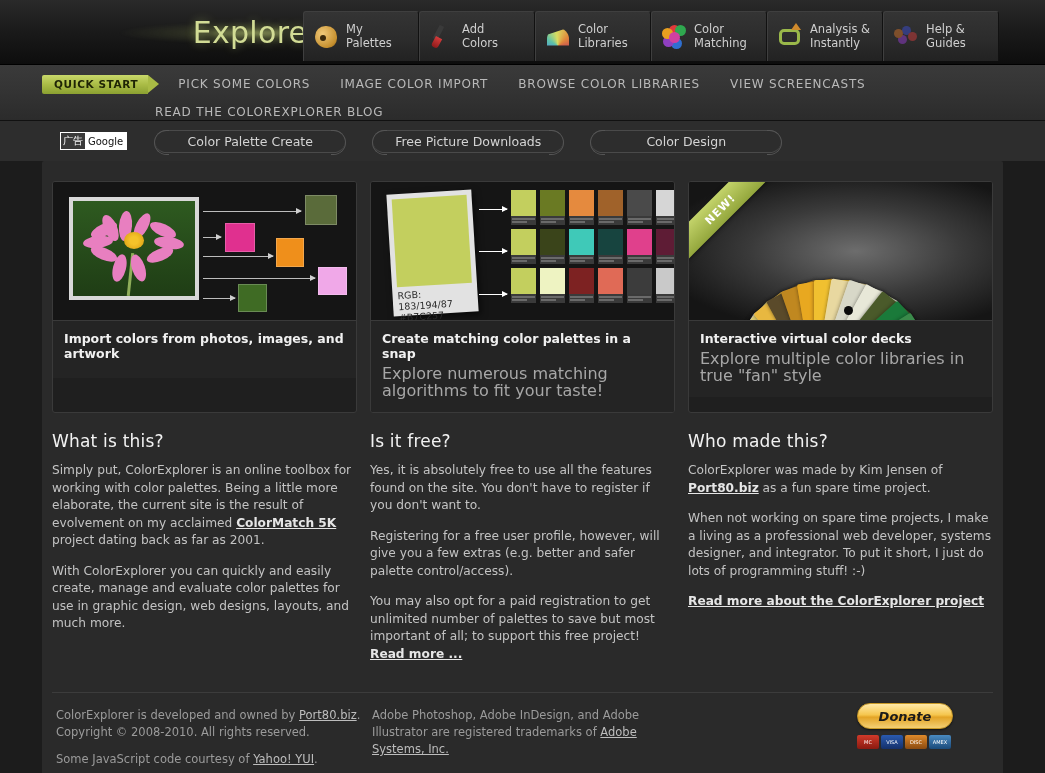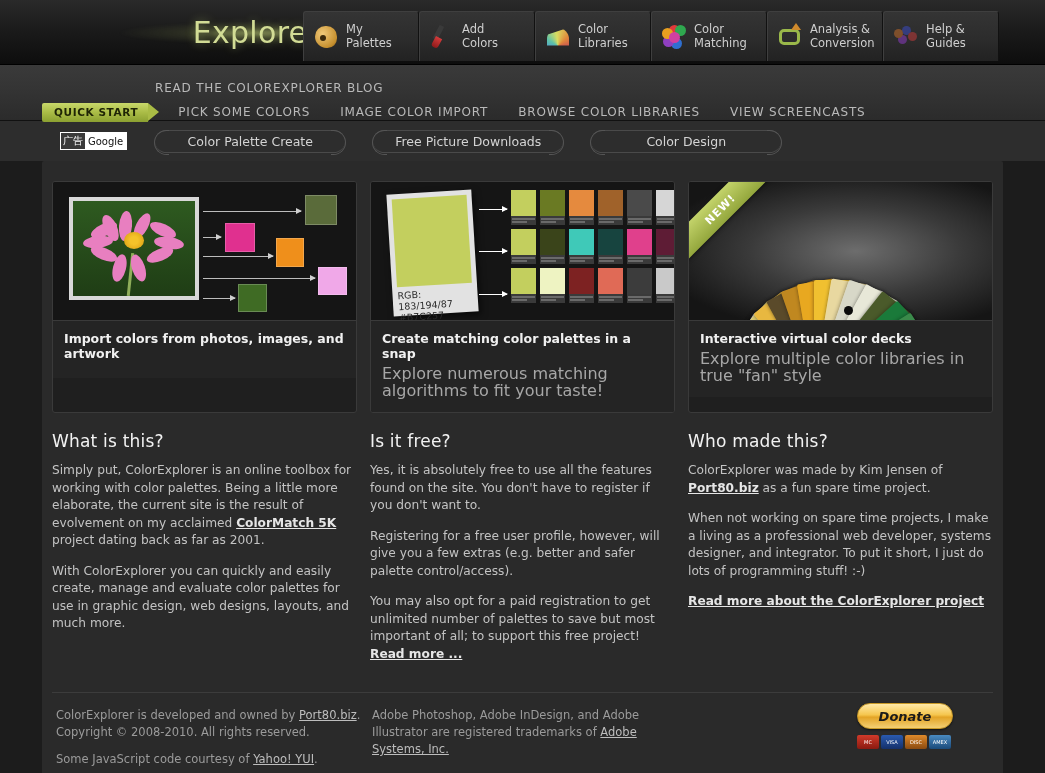--- a/index.html
+++ b/index.html
@@ -272,21 +272,21 @@
         <span>Matching</span>
       </span>
     </div>
 
     <div class="navtab">
       <span class="ic">
           <i class="ic-conv"></i>
         </span>
       <span class="lbl">
         <span>Analysis &amp;</span><br>
-        <span>Conversion</span>
+        <span>Instantly</span>
       </span>
     </div>
 
     <div class="navtab">
       <span class="ic">
         <span class="ic-help">
           <i style="background:#3a4ac0;left:8px;top:1px"></i>
           <i style="background:#c03a3a;left:14px;top:7px"></i>
           <i style="background:#8a3ac0;left:4px;top:10px"></i>
           <i style="background:#c06a2a;left:0px;top:4px"></i>
@@ -295,29 +295,29 @@
       <span class="lbl">
         <span>Help &amp;</span><br>
         <span>Guides</span>
       </span>
     </div>
 
   </div>
 </div>
 
 <div class="subnav">
-  <div class="subnav-row second">
-    <a class="subnav-link">READ THE COLOREXPLORER BLOG</a>
-  </div>
   <div class="subnav-row">
     <div class="quickstart">QUICK START</div>
     <a class="subnav-link">PICK SOME COLORS</a>
     <a class="subnav-link">IMAGE COLOR IMPORT</a>
     <a class="subnav-link">BROWSE COLOR LIBRARIES</a>
     <a class="subnav-link">VIEW SCREENCASTS</a>
+  </div>
+  <div class="subnav-row second">
+    <a class="subnav-link">READ THE COLOREXPLORER BLOG</a>
   </div>
 </div>
 
 <div class="adbar">
   <div class="google-ad">
     <span class="cn">广告</span>
     <span>Google</span>
   </div>
   <div class="pill mask">Color Palette Create</div>
   <div class="pill mask">Free Picture Downloads</div>

